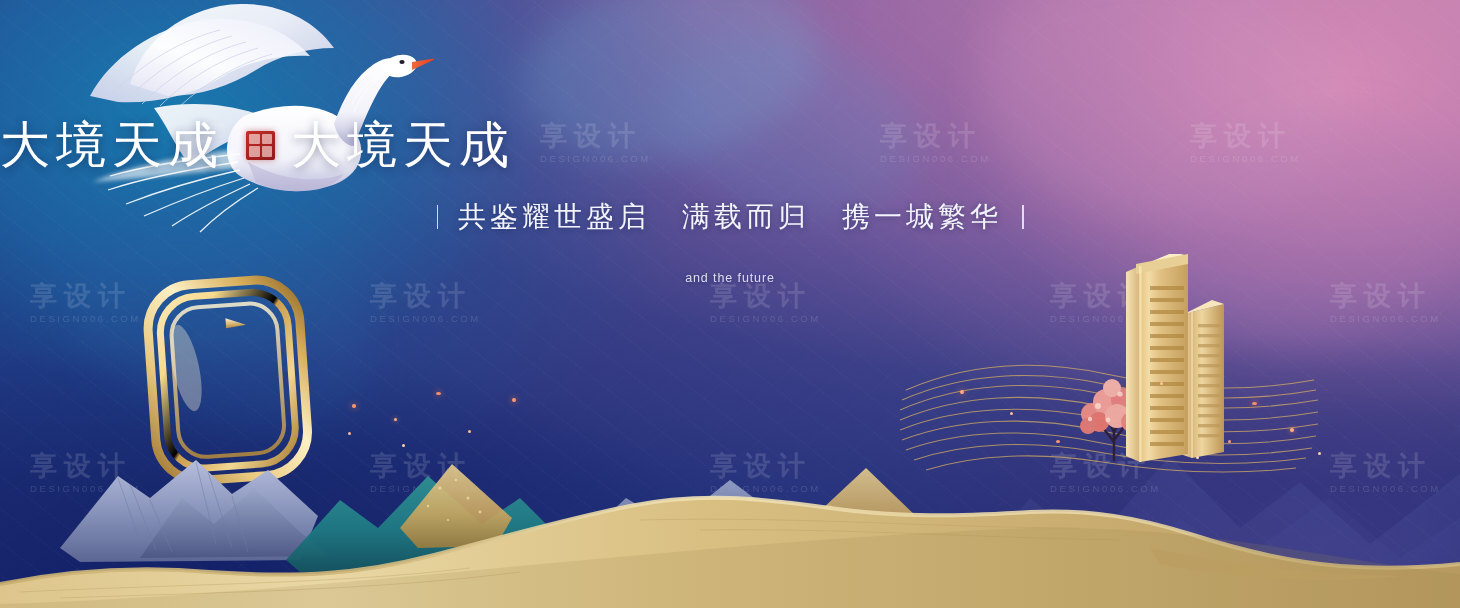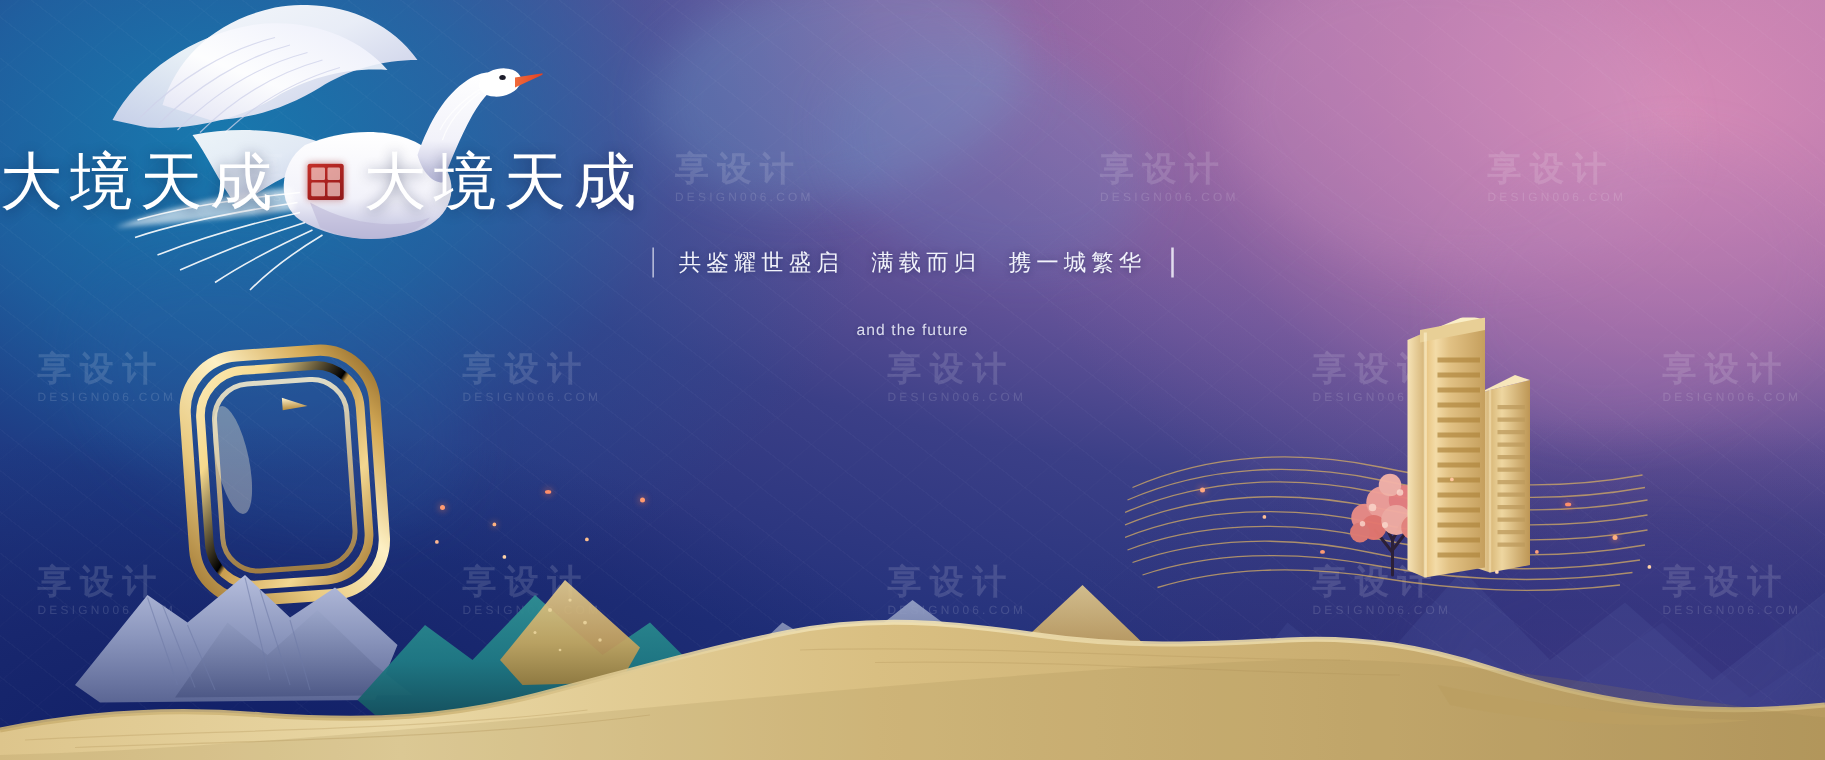--- a/index.html
+++ b/index.html
@@ -80,21 +80,21 @@
     display:grid;grid-template-columns:1fr 1fr;grid-template-rows:1fr 1fr;gap:2px;
   }
   .seal .seal-grid i{background:rgba(255,235,230,.62);border-radius:1px;}
   .subtitle-row{
     margin-top:26px;display:flex;align-items:center;justify-content:center;gap:20px;
     color:#f2f3fb;
   }
   .bar{display:inline-block;width:1.5px;height:24px;background:rgba(248,248,255,.82);}
   .subtitle{
     font-family:"DejaVu Serif","Liberation Serif",serif;
-    font-size:18px;letter-spacing:4px;white-space:nowrap;
+    font-size:28px;letter-spacing:4px;white-space:nowrap;
     text-shadow:0 1px 6px rgba(12,22,62,.45);
   }
   .en-block{
     margin-top:30px;color:#e7e9f6;font-family:"Liberation Sans",sans-serif;
     font-size:12.5px;line-height:2.05;letter-spacing:.9px;opacity:.92;
     text-shadow:0 1px 4px rgba(12,22,62,.4);
   }
 
   
   .emblem{position:absolute;left:138px;top:272px;width:186px;height:222px;}

